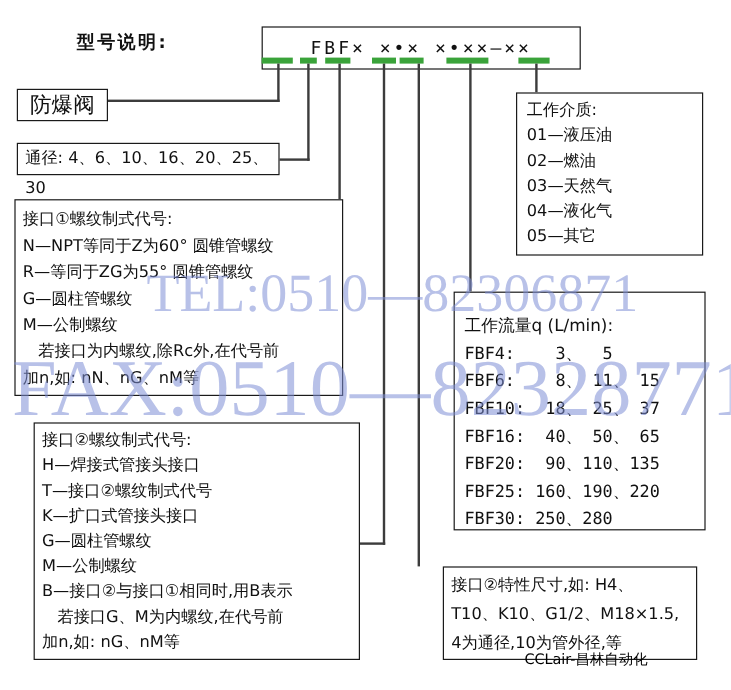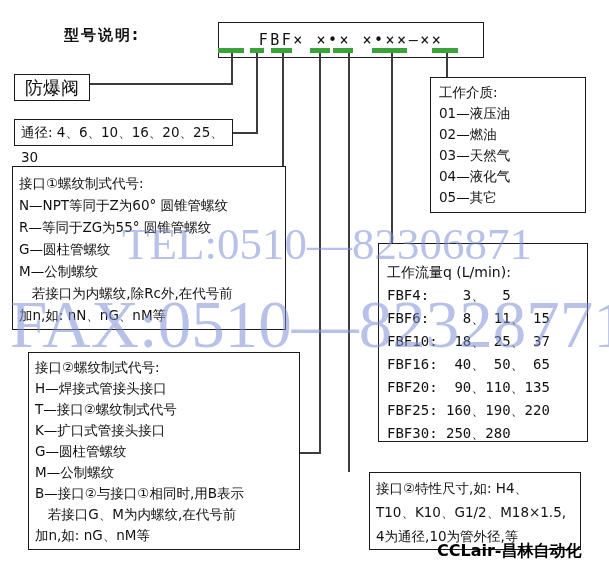--- a/index.html
+++ b/index.html
@@ -21,21 +21,21 @@
     border:1px solid #1a1a1a;box-sizing:border-box;display:flex;
     align-items:center;justify-content:center;font-size:15px;
     font-family:"DejaVu Sans Mono", monospace;letter-spacing:2.5px;font-weight:normal;
   }
   .wm{
     position:absolute;color:rgba(125,142,214,0.55);
     font-family:Liberation Serif, serif;font-weight:normal;
     pointer-events:none;z-index:50;white-space:nowrap;
   }
   .brand{
-    position:absolute;left:437px;top:541px;font-size:16px;font-weight:700;
+    position:absolute;left:437px;top:541px;font-size:12px;font-weight:400;
     color:#000;z-index:10;white-space:nowrap;background:transparent;
   }
   .flowbox .ln{font-family:"DejaVu Sans Mono", monospace;font-size:14px;}
 </style>
 </head>
 <body>
 
 <div class="title" style="left:64px;top:26px;">型号说明:</div>
 
 <div class="model-box">

